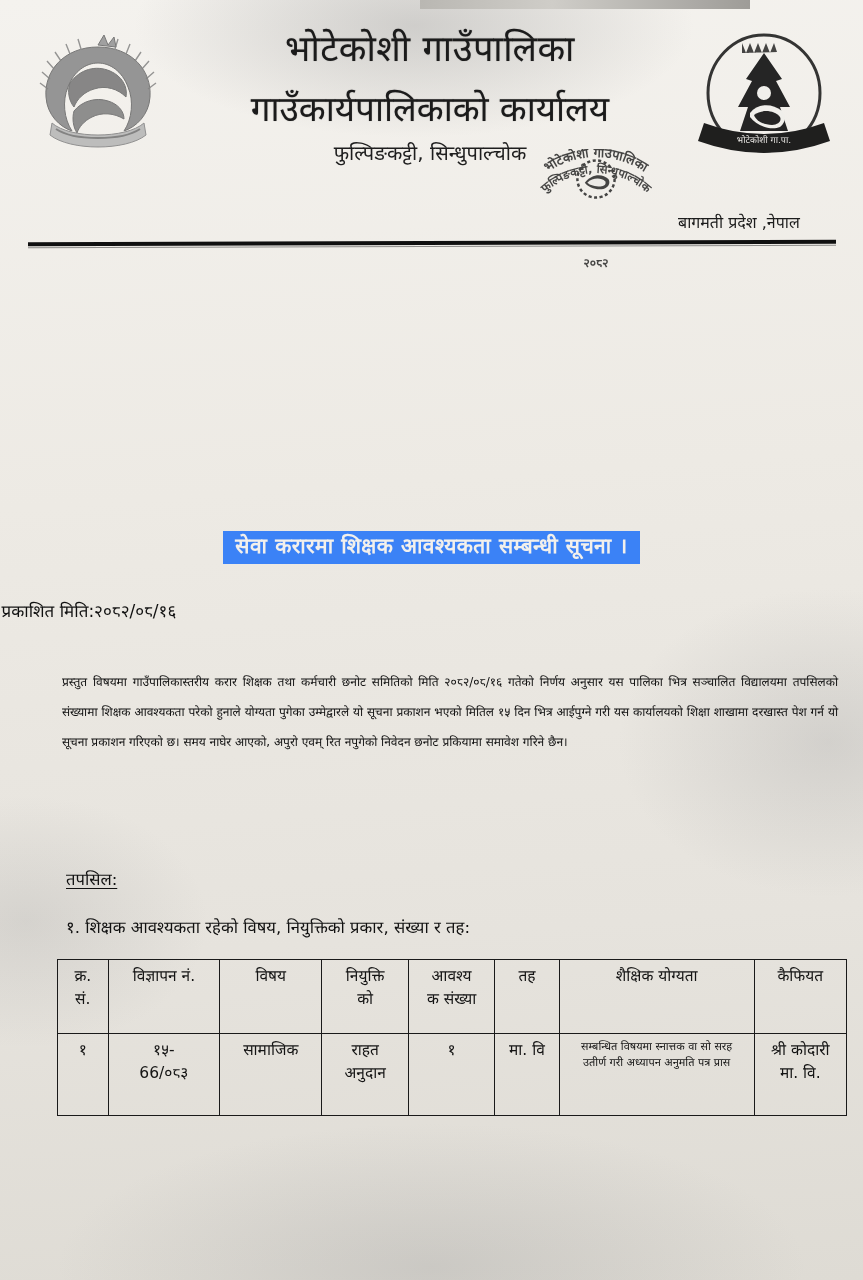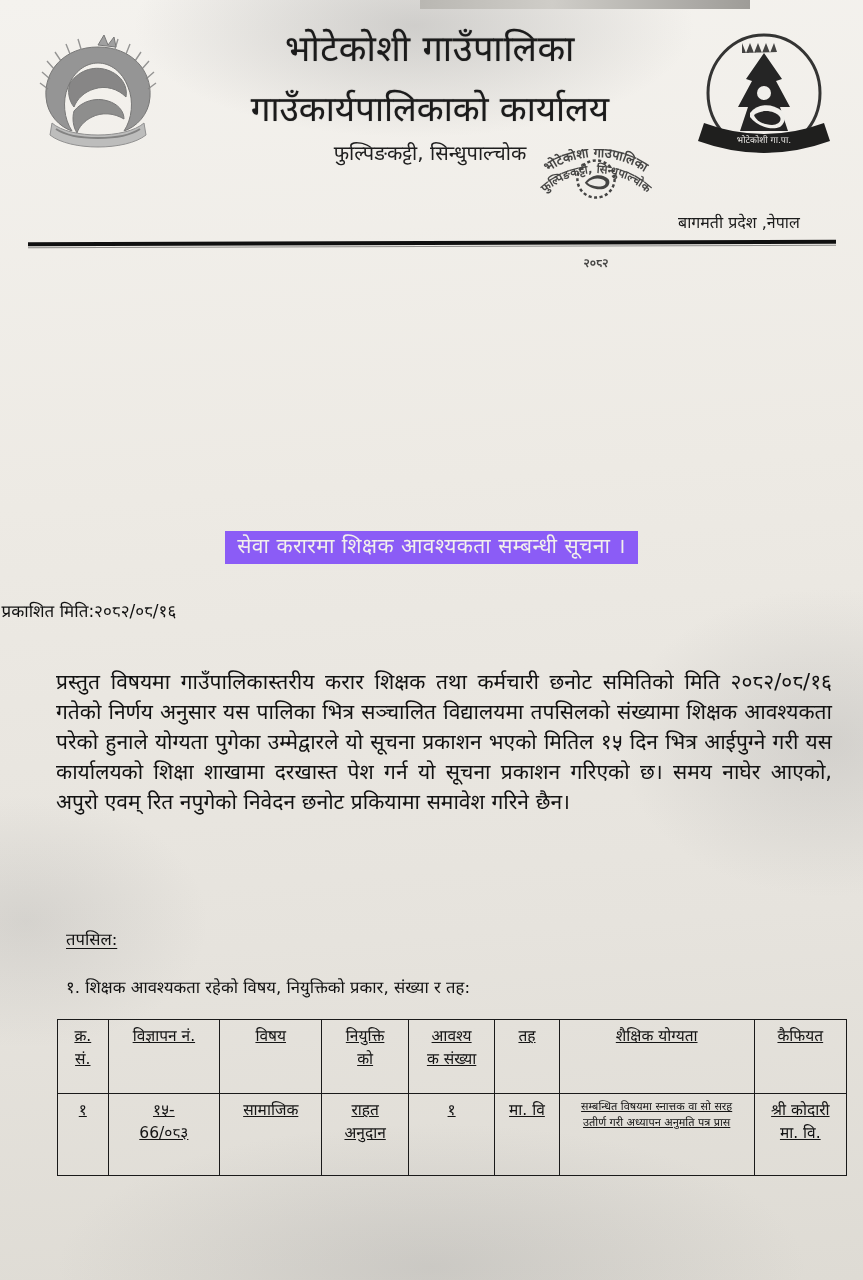--- a/index.html
+++ b/index.html
@@ -94,34 +94,34 @@
   
   .stamp {
     position: absolute; left: 498px; top: 140px; width: 196px; height: 120px;
     opacity: .88; z-index: 3; pointer-events: none;
   }
 
   
   .notice-title-wrap { position: absolute; left: 0; top: 272px; width: 863px; text-align: center; }
   .notice-title {
     display: inline-block;
-    background: #8b5cf6; color: #f2f0ec;
-    font-size: 21px; font-weight: 400; letter-spacing: .4px;
+    background: #3b82f6; color: #f2f0ec;
+    font-size: 21px; font-weight: 700; letter-spacing: .4px;
     padding: 3px 12px 5px 12px;
     line-height: 1.2;
   }
   .published-date {
     position: absolute; right: 40px; top: 307px;
     font-size: 17px; white-space: nowrap;
   }
 
   
   .body-para {
-    position: absolute; left: 56px; top: 352px; width: 776px;
-    font-size: 21px; line-height: 30px; text-align: justify;
+    position: absolute; left: 62px; top: 352px; width: 776px;
+    font-size: 12px; line-height: 30px; text-align: justify;
     text-align-last: left;
   }
   .sub-head {
     position: absolute; left: 66px; top: 462px;
     font-size: 16.6px; text-decoration: underline; text-underline-offset: 3px;
   }
   .item1-head {
     position: absolute; left: 66px; top: 487px;
     font-size: 16.6px; white-space: nowrap;
   }
@@ -129,21 +129,21 @@
   
   .tbl-wrap { position: absolute; left: 57px; top: 508px; width: 790px; }
   table.vac {
     border-collapse: collapse; width: 790px;
     font-size: 15.5px; color: #141414;
   }
   table.vac th, table.vac td {
     border: 1.6px solid #1a1a1a;
     text-align: center; vertical-align: top;
     padding: 5px 4px 6px 4px;
-    line-height: 1.45; font-weight: 400; text-decoration: underline;
+    line-height: 1.45; font-weight: 400;
   }
   table.vac thead th { height: 62px; }
   table.vac tbody td { height: 70px; }
   .c-sn    { width: 46px; }
   .c-adv   { width: 112px; }
   .c-subj  { width: 100px; }
   .c-appt  { width: 84px; }
   .c-num   { width: 84px; }
   .c-level { width: 62px; }
   .c-qual  { width: 212px; }

